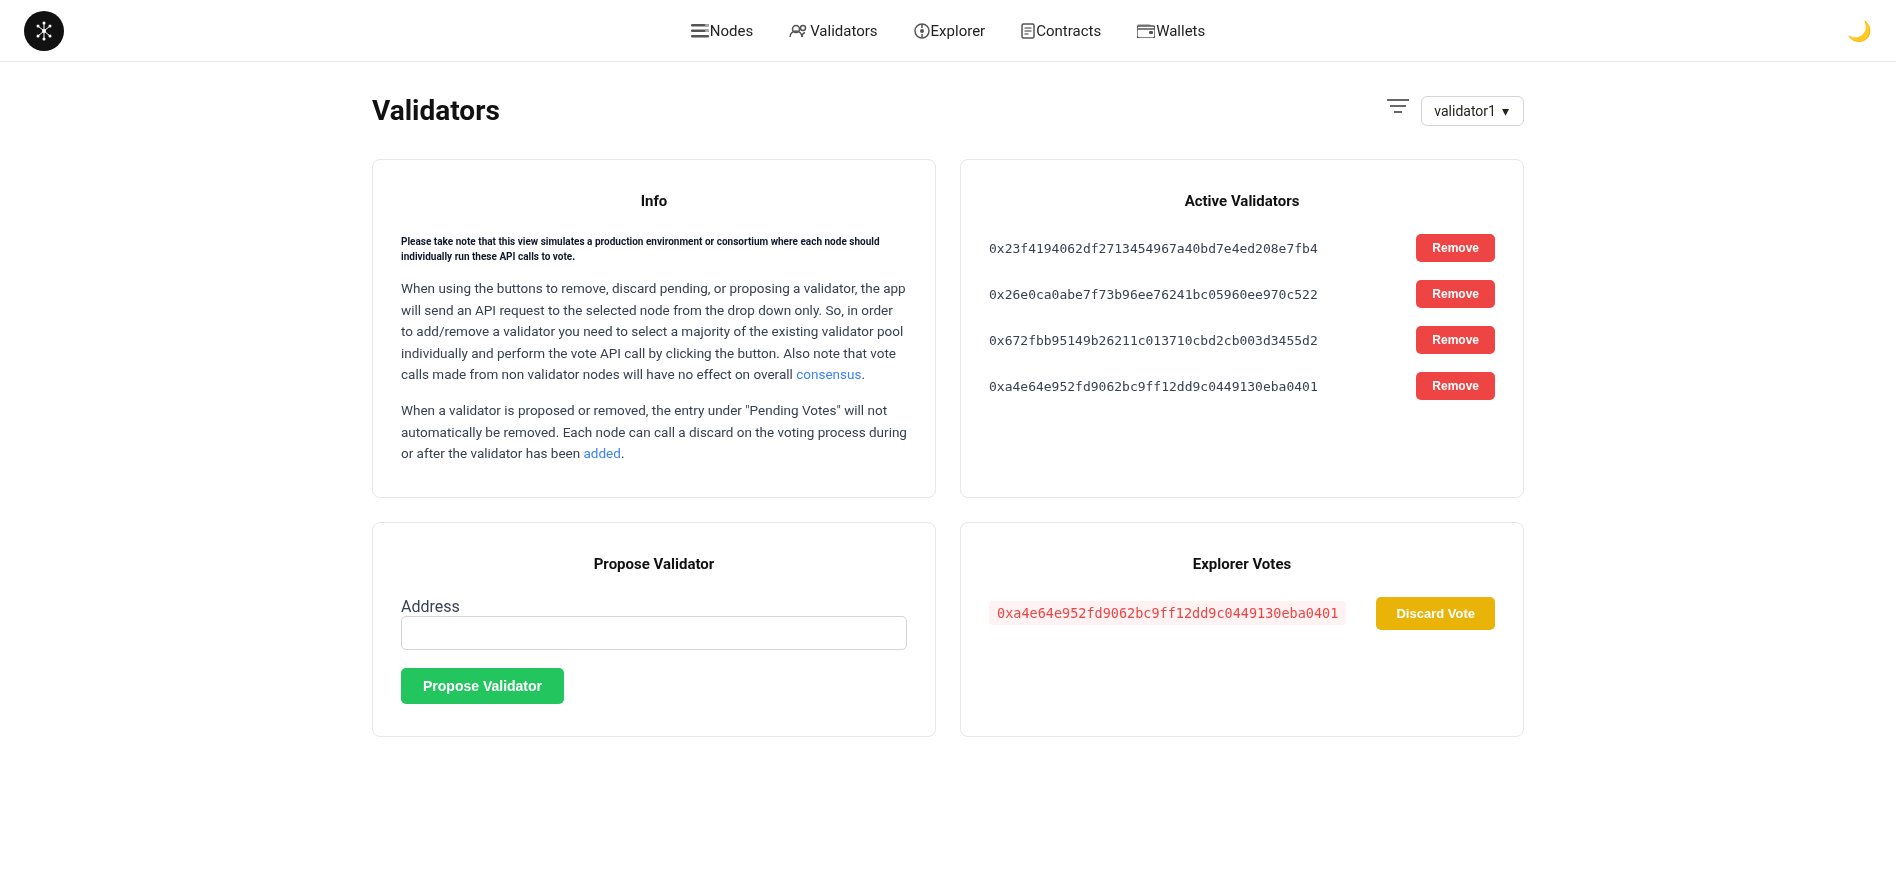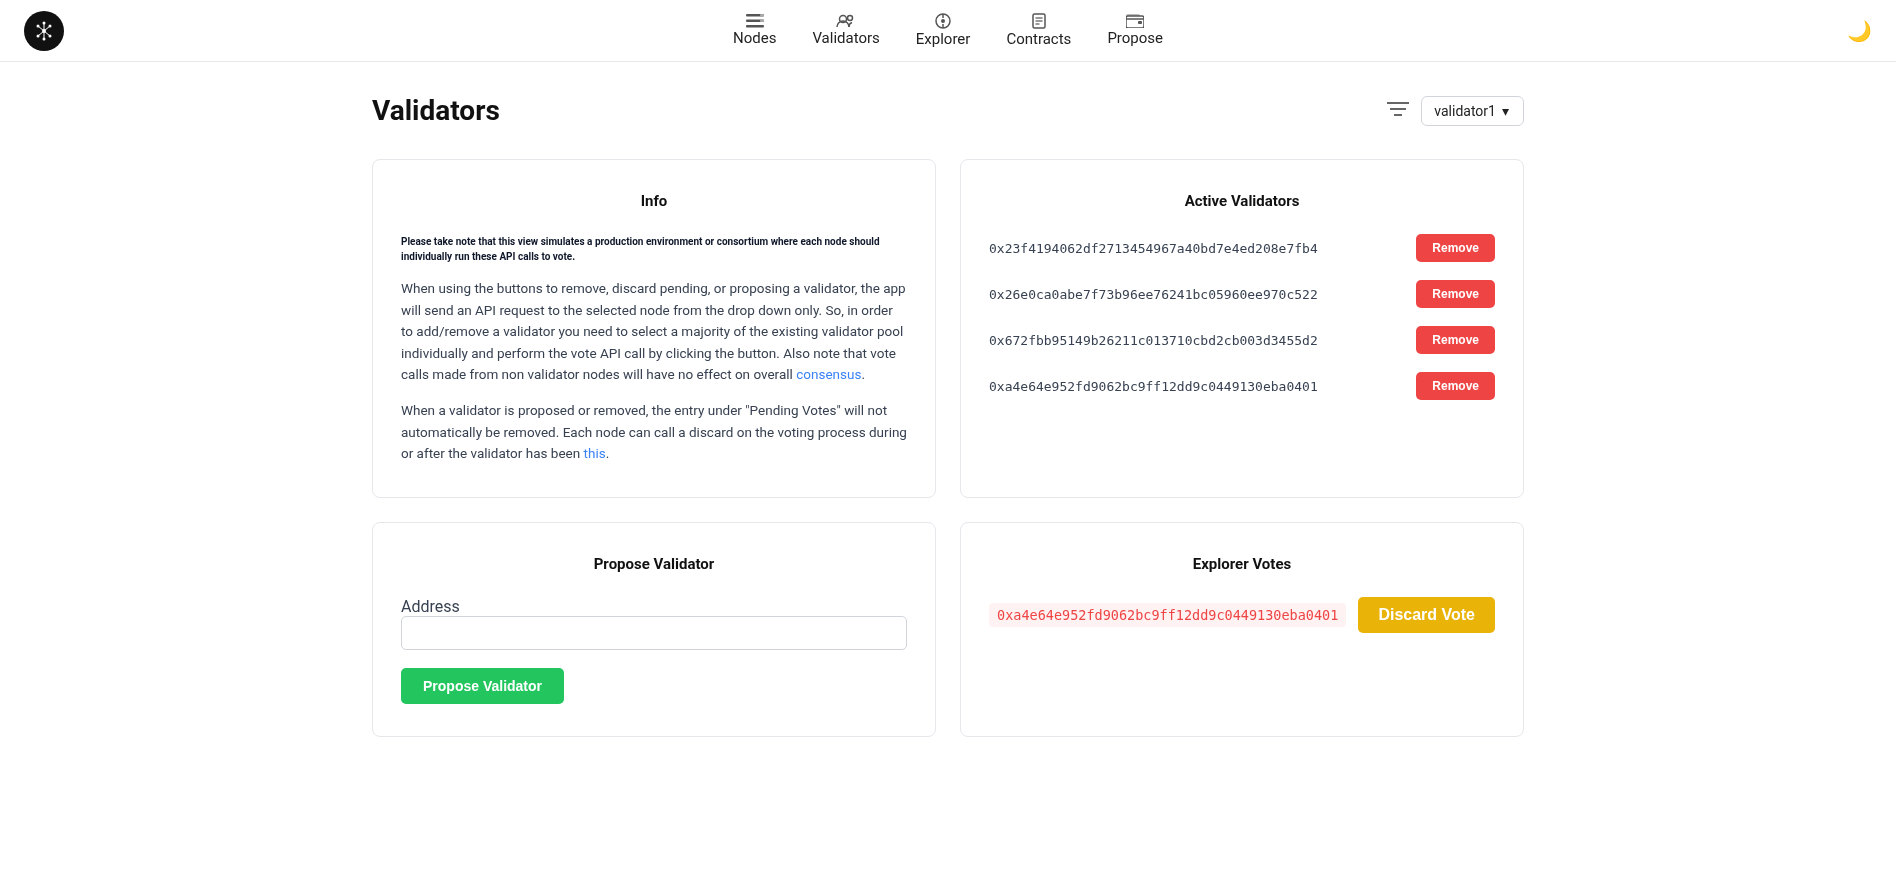--- a/index.html
+++ b/index.html
@@ -41,21 +41,20 @@
     }
     .nav-item {
       display: flex;
       align-items: center;
       gap: 1px;
       font-size: 15px;
       color: #222;
       cursor: pointer;
       text-decoration: none;
       padding: 4px 0;
-      flex-direction: column;
     }
     .nav-icon {
       display: inline-flex;
       align-items: center;
     }
     .dark-toggle {
       position: absolute;
       right: 24px;
       top: 50%;
       transform: translateY(-50%);
@@ -75,21 +74,21 @@
       justify-content: space-between;
       margin-bottom: 32px;
     }
     .page-title {
       font-size: 28px;
       font-weight: 700;
       color: #111;
     }
     .header-right {
       display: flex;
-      align-items: center;
+      align-items: flex-start;
       gap: 12px;
     }
     .filter-icon {
       font-size: 20px;
       color: #555;
       cursor: pointer;
     }
     .validator-dropdown {
       border: 1px solid #d1d5db;
       border-radius: 6px;
@@ -205,21 +204,21 @@
       background: #fef2f2;
       padding: 4px 8px;
       border-radius: 4px;
     }
     .btn-discard {
       background: #eab308;
       color: #fff;
       border: none;
       border-radius: 5px;
       padding: 9px 20px;
-      font-size: 16px;
+      font-size: 13px;
       font-weight: 700;
       cursor: pointer;
     }
   </style>
 </head>
 <body>
 
 <nav class="navbar">
   <div class="navbar-logo">
     <div class="navbar-logo-circle">
@@ -294,21 +293,21 @@
 
     <a class="nav-item">
       <span class="nav-icon">
         <svg width="18" height="14" viewBox="0 0 18 14" fill="none" xmlns="http://www.w3.org/2000/svg">
           <rect x="0" y="2" width="18" height="12" rx="2" stroke="#555" stroke-width="1.5" fill="none"></rect>
           <path d="M0 5h18" stroke="#555" stroke-width="1.5"></path>
           <rect x="12" y="7" width="4" height="3" rx="1" fill="#555"></rect>
           <path d="M2 0h10a2 2 0 0 1 2 2H0a2 2 0 0 1 2-2z" fill="#555" opacity="0.4"></path>
         </svg>
       </span>
-      <span>Propose</span>
+      <span>Wallets</span>
     </a>
   </div>
 
   <div class="dark-toggle">🌙</div>
 </nav>
 
 <div class="page">
 
   <div class="page-header">
     <h1 class="page-title">Validators</h1>
@@ -329,21 +328,21 @@
 
   <div class="grid">
 
     <div class="card">
       <div class="card-title">Info</div>
       <p class="info-bold">Please take note that this view simulates a production environment or consortium where each node should individually run these API calls to vote.</p>
       <p class="info-text">
         When using the buttons to remove, discard pending, or proposing a validator, the app will send an API request to the selected node from the drop down only. So, in order to add/remove a validator you need to select a majority of the existing validator pool individually and perform the vote API call by clicking the button. Also note that vote calls made from non validator nodes will have no effect on overall <span class="info-link">consensus</span>.
       </p>
       <p class="info-text">
-        When a validator is proposed or removed, the entry under "Pending Votes" will not automatically be removed. Each node can call a discard on the voting process during or after the validator has been <span class="info-link">this</span>.
+        When a validator is proposed or removed, the entry under "Pending Votes" will not automatically be removed. Each node can call a discard on the voting process during or after the validator has been <span class="info-link">added</span>.
       </p>
     </div>
 
     <div class="card">
       <div class="card-title">Active Validators</div>
 
       <div class="validator-row">
         <span class="validator-address">0x23f4194062df2713454967a40bd7e4ed208e7fb4</span>
         <button class="btn-remove">Remove</button>
       </div>

